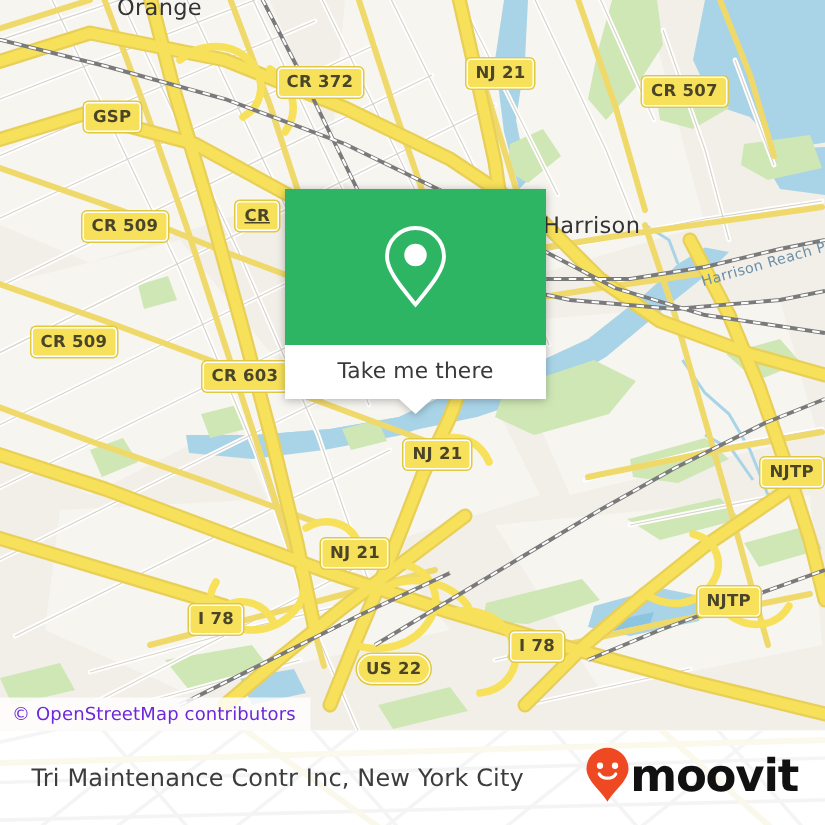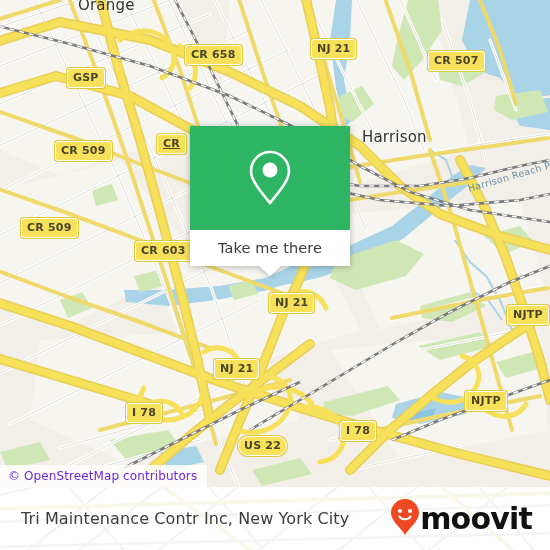--- a/index.html
+++ b/index.html
@@ -84,21 +84,21 @@
     font-size: 12px;
     color: #6d28d9;
     letter-spacing: .1px;
   }
 
   
   .popup {
     position: absolute;
     left: 190px;
     top: 126px;
-    width: 160px;
+    width: 174px;
     filter: drop-shadow(0 1px 3px rgba(0,0,0,0.28));
   }
   .popup-body {
     height: 104px;
     background: #2db563;
     display: flex;
     align-items: center;
     justify-content: center;
   }
   .popup-pin { display:block; }
@@ -381,26 +381,26 @@
         <path d="M170,-10 L206,60 L240,130 L266,182 L290,224"></path>
         <path d="M300,176 L360,186 L420,186 L470,178 L520,166 L550,160"></path>
         <path d="M316,186 L380,200 L450,206 L520,200 L550,194"></path>
         <path d="M250,430 L300,400 L350,370 L400,340 L450,312 L510,282 L550,266"></path>
         <path d="M120,470 L180,440 L240,410 L300,382"></path>
         <path d="M392,440 L440,420 L500,398 L550,380"></path>
       </g>
     </svg>
 
     <div class="maplabel place-label" style="left:78px; top:-4px;">Orange</div>
-    <div class="maplabel place-label" style="left:362px; top:128px;">Harrison</div>
+    <div class="maplabel place-label" style="left:362px; top:141px;">Harrison</div>
 
     <div class="maplabel water-label" style="left:468px; top:183px; transform:rotate(-16deg); transform-origin:left center;">Harrison Reach Passa</div>
 
-    <div class="shield" style="left:67px;  top:68px;">GSP</div>
-    <div class="shield" style="left:185px; top:45px;">CR 658</div>
+    <div class="shield" style="left:56px;  top:68px;">GSP</div>
+    <div class="shield" style="left:185px; top:45px;">CR 372</div>
     <div class="shield" style="left:311px; top:39px;">NJ 21</div>
     <div class="shield" style="left:428px; top:51px;text-align:center;">CR 507</div>
     <div class="shield" style="left:55px;  top:141px;">CR 509</div>
     <div class="shield" style="left:157px; top:134px;text-decoration:underline;">CR</div>
     <div class="shield" style="left:21px;  top:218px;">CR 509</div>
     <div class="shield" style="left:135px; top:241px;">CR 603</div>
     <div class="shield" style="left:269px; top:293px;">NJ 21</div>
     <div class="shield" style="left:507px; top:305px;">NJTP</div>
     <div class="shield" style="left:214px; top:359px;">NJ 21</div>
     <div class="shield" style="left:465px; top:391px;">NJTP</div>

